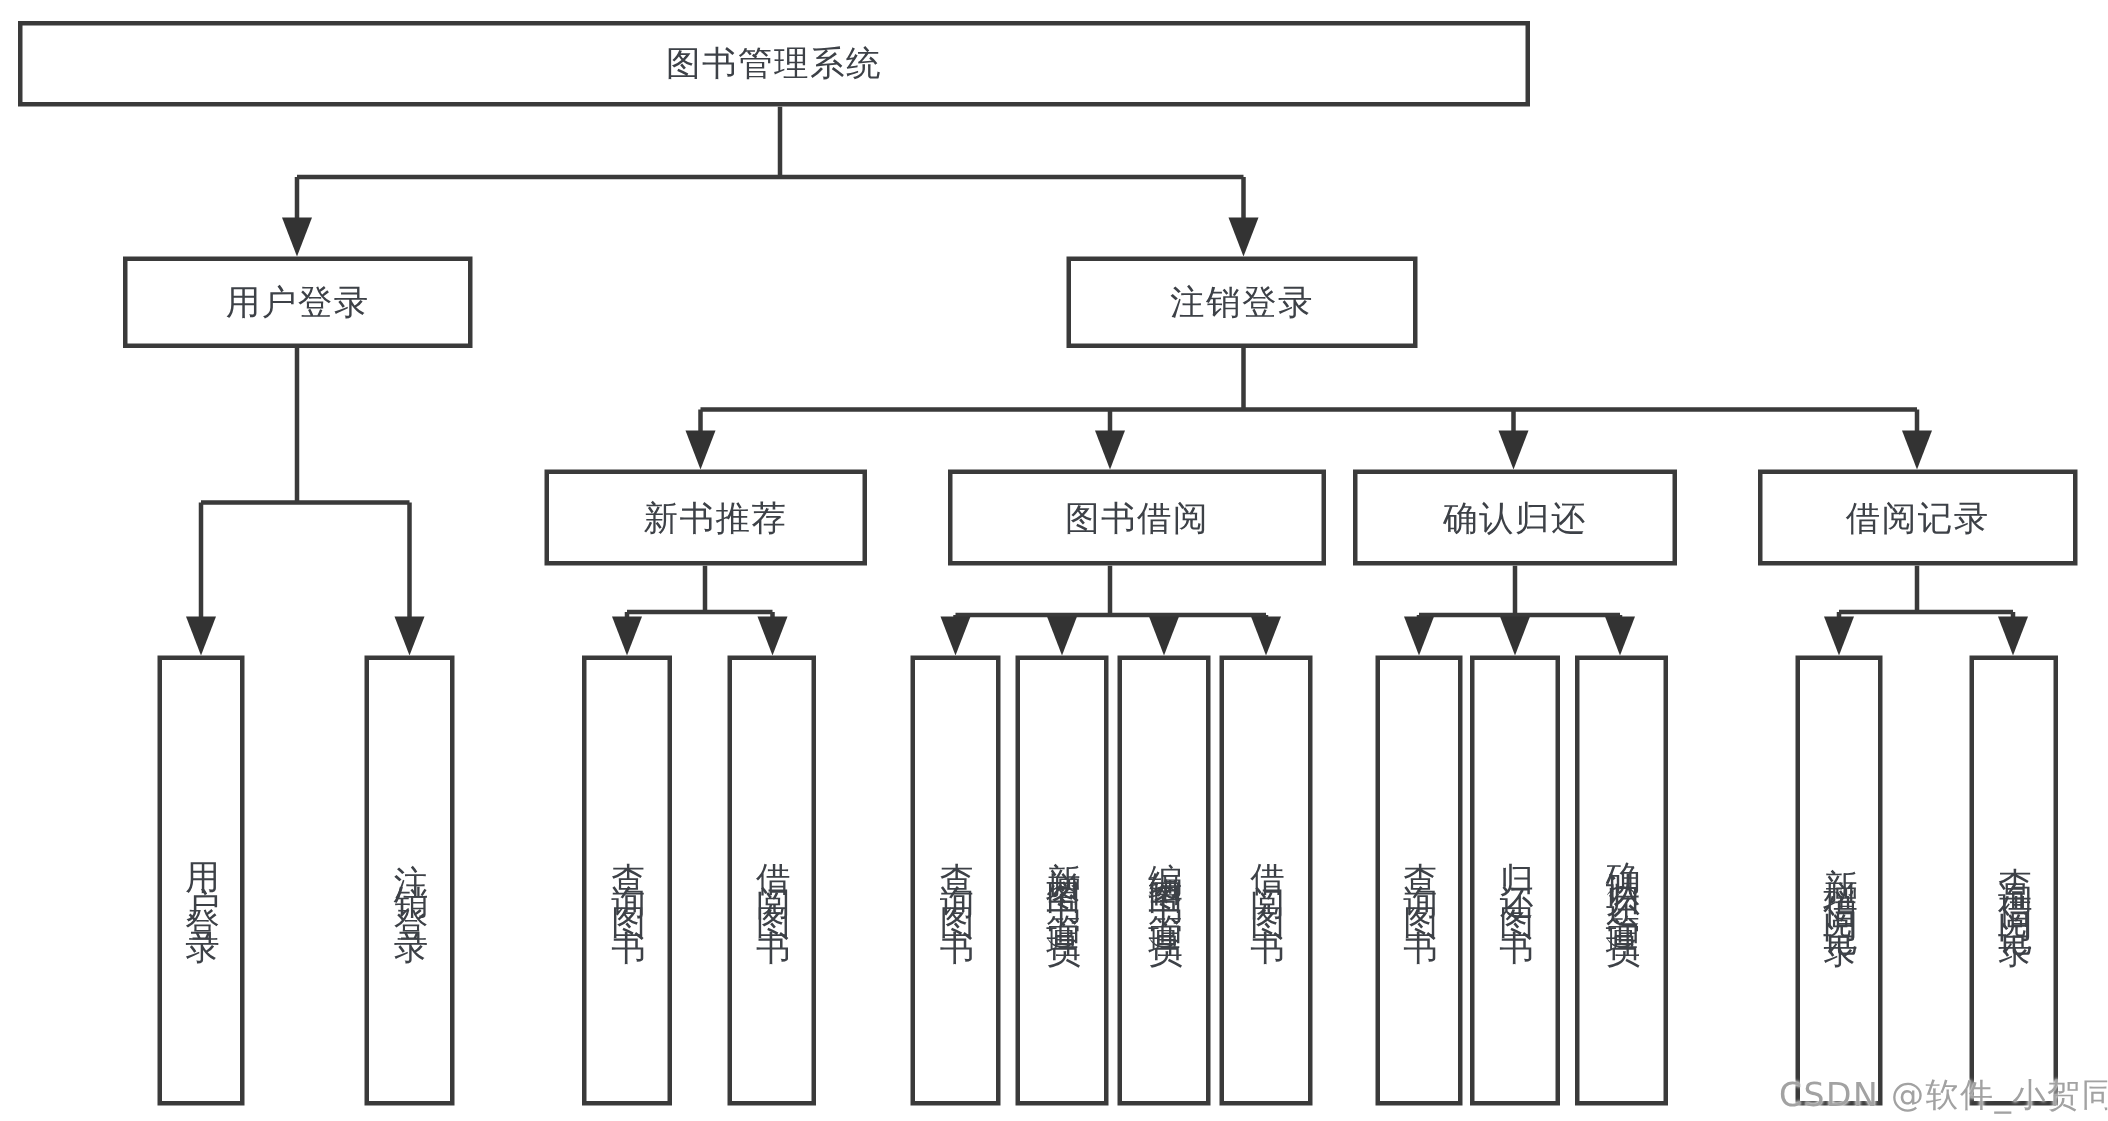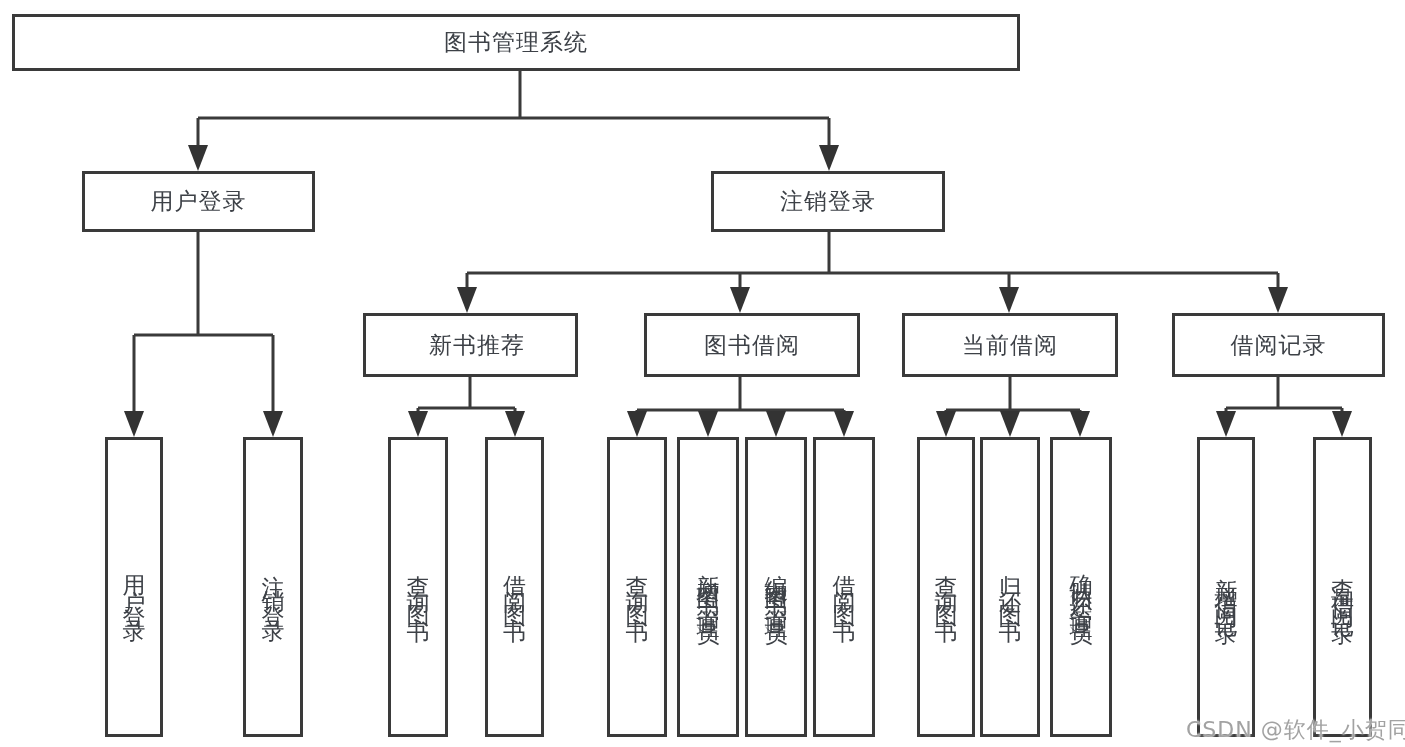--- a/index.html
+++ b/index.html
@@ -73,25 +73,25 @@
   <div class="node h-node" style="left:82px;top:171px;width:233px;height:61px;">
     <span class="lbl">用户登录</span>
   </div>
   <div class="node h-node" style="left:711px;top:171px;width:234px;height:61px;">
     <span class="lbl">注销登录</span>
   </div>
 
   <div class="node h-node" style="left:363px;top:313px;width:215px;height:64px;padding-left:13px;">
     <span class="lbl">新书推荐</span>
   </div>
-  <div class="node h-node" style="left:632px;top:313px;width:216px;height:64px;margin-left:12px;">
+  <div class="node h-node" style="left:632px;top:313px;width:252px;height:64px;">
     <span class="lbl">图书借阅</span>
   </div>
   <div class="node h-node" style="left:902px;top:313px;width:216px;height:64px;">
-    <span class="lbl">当前借阅</span>
+    <span class="lbl">确认归还</span>
   </div>
   <div class="node h-node" style="left:1172px;top:313px;width:213px;height:64px;">
     <span class="lbl">借阅记录</span>
   </div>
 
   <div class="node v-node ls-lg" style="left:105px;top:437px;width:58px;height:300px;">
     <span class="lbl">用户登录</span>
   </div>
   <div class="node v-node ls-lg" style="left:243px;top:437px;width:60px;height:300px;">
     <span class="lbl">注销登录</span>

